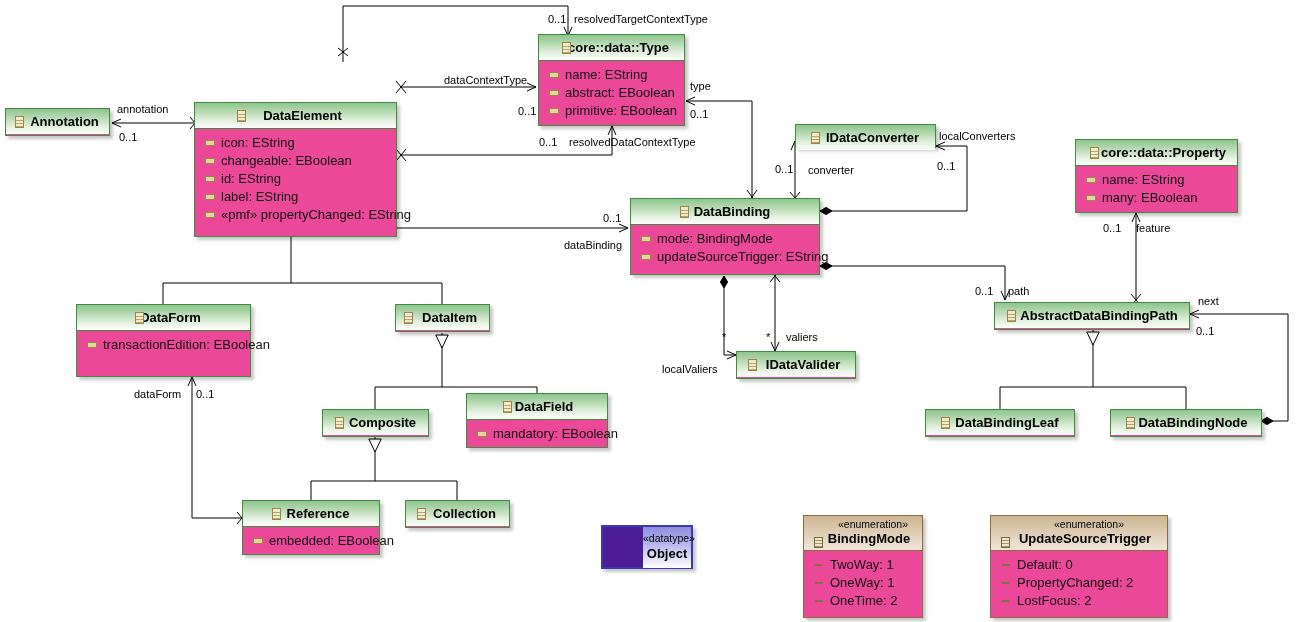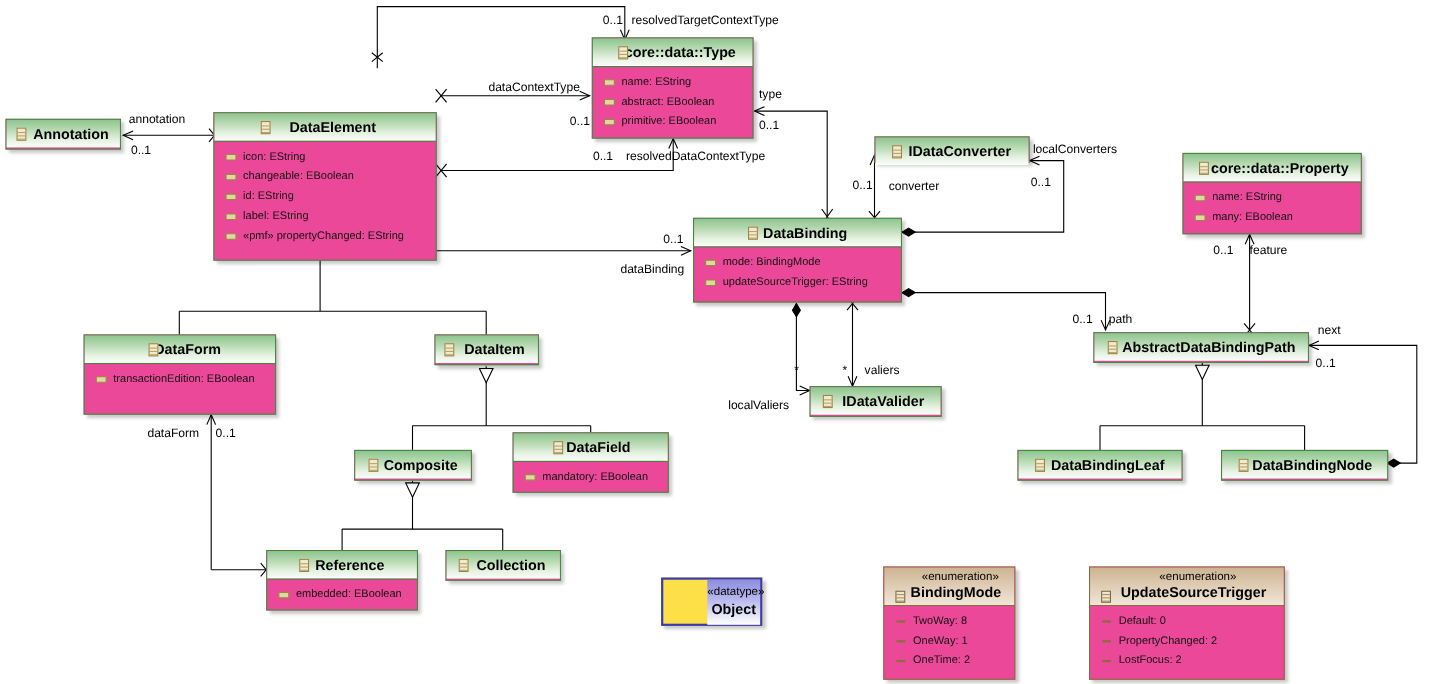--- a/index.html
+++ b/index.html
@@ -10,21 +10,21 @@
   
   .uml{position:absolute;box-sizing:border-box;border:1px solid #3f8c3f;
        background:#ec4899;box-shadow:3px 3px 3px rgba(0,0,0,.22);}
   .uml .hdr{position:relative;height:25px;line-height:25px;text-align:center;
        font-weight:bold;font-size:13px;color:#000;
        background:linear-gradient(to bottom,#8ec58e 0%,#b6d9b1 35%,#e8f3e4 75%,#fbfdfa 100%);
        border-bottom:1px solid #3f8c3f;white-space:nowrap;}
   .uml.noattrs .hdr{border-bottom:none;}
   .uml .hdr .cname{padding-left:14px;}
   .uml .attrs{padding:5px 0 5px 0;}
-  .uml .attr{font-size:10px;color:#111;line-height:18px;height:18px;
+  .uml .attr{font-size:13px;color:#111;line-height:18px;height:18px;
        padding-left:10px;white-space:nowrap;position:relative;}
   .uml .attr .lbl{padding-left:16px;display:inline-block;}
 
   
   .cicon{position:absolute;top:7px;width:9px;height:12px;border:1px solid #9a8545;
          background:#f2ead0;box-sizing:border-box;}
   .cicon i{display:block;height:2px;border-bottom:1px solid #b7a468;}
   .cicon i:first-child{margin-top:1px;}
 
   
@@ -38,21 +38,21 @@
        border-bottom:1px solid #8a6d3b;}
   .uml.enumb .stereo{font-size:10.5px;font-weight:normal;display:block;line-height:13px;padding-left:20px;}
   .uml.enumb .cname2{font-size:13px;font-weight:bold;display:block;line-height:16px;padding-left:12px;}
   .uml.enumb .attr .aicon{border:none;background:none;width:8px;height:2px;
        border-top:2px solid #8a6d3b;top:8px;left:11px;border-radius:0;}
   .eicon{position:absolute;left:10px;bottom:2px;width:9px;height:11px;border:1px solid #7a6a40;
        background:#efe6cf;box-sizing:border-box;}
   .eicon i{display:block;height:2px;border-bottom:1px solid #a9955f;}
 
   
-  .uml.dtype{border:2px solid #3a3ab0;background:#fde047;box-shadow:3px 3px 3px rgba(0,0,0,.22);padding-left:40px;}
+  .uml.dtype{border:2px solid #3a3ab0;background:#4c1d95;box-shadow:3px 3px 3px rgba(0,0,0,.22);padding-left:40px;}
   .uml.dtype .hdr{height:auto;line-height:normal;padding:4px 0 6px 0;border-bottom:none;
        background:linear-gradient(to bottom,#8d8de0 0%,#b9b9ee 45%,#ffffff 100%);}
   .uml.dtype .stereo{font-size:10.5px;font-weight:normal;display:block;line-height:14px;}
   .uml.dtype .cname2{font-size:13px;font-weight:bold;display:block;line-height:17px;}
 
   
   .elabel{position:absolute;font-size:11px;color:#000;white-space:nowrap;line-height:12px;}
 </style>
 </head>
 <body>
@@ -358,21 +358,21 @@
     <div class="hdr">
       <span class="stereo">«enumeration»</span>
       <span class="eicon">
           <i></i>
           <i></i>
           <i></i>
         </span>
       <span class="cname2">BindingMode</span>
     </div>
     <div class="attrs">
-      <div class="attr"><span class="aicon"></span><span class="lbl">TwoWay: 8</span></div>
+      <div class="attr"><span class="aicon"></span><span class="lbl">TwoWay: 1</span></div>
       <div class="attr"><span class="aicon"></span><span class="lbl">OneWay: 1</span></div>
       <div class="attr"><span class="aicon"></span><span class="lbl">OneTime: 2</span></div>
     </div>
   </div>
 
   <div class="uml enumb" style="left:990px;top:515px;width:178px;height:103px;">
     <div class="hdr">
       <span class="stereo">«enumeration»</span>
       <span class="eicon">
           <i></i>

